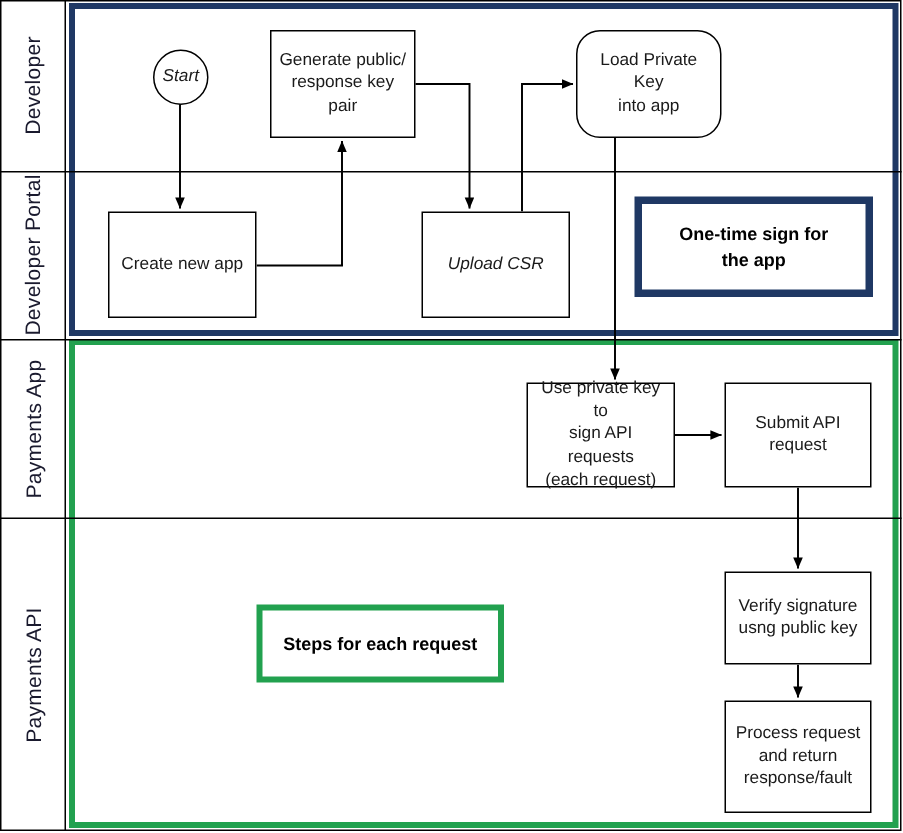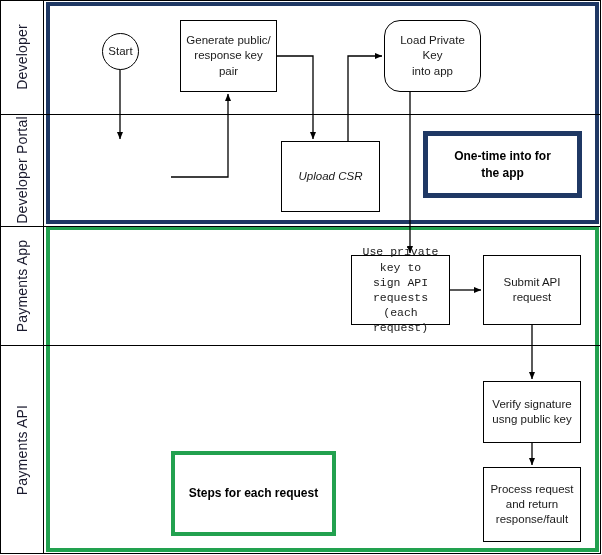--- a/index.html
+++ b/index.html
@@ -81,20 +81,21 @@
     text-align: center;
     color: #1a1a1a;
     font-size: 11.5px;
     line-height: 1.32;
     padding: 2px 4px;
     white-space: pre-line;
   }
   .node.terminator {
     border-radius: 50%;
     font-size: 11.5px;
+    font-style: italic;
   }
 
   
   .legend {
     position: absolute;
     box-sizing: border-box;
     background: #ffffff;
     display: flex;
     align-items: center;
     justify-content: center;
@@ -173,35 +174,36 @@
   </svg>
 
   <div class="node terminator" style="left:102px; top:33px; width:37px; height:37px;">Start</div>
 
   <div class="node" style="left:180px; top:20px; width:97px; height:72px;">Generate public/
 response key pair</div>
 
   <div class="node" style="left:384px; top:20px; width:97px; height:72px;border-radius:16px;">Load Private Key
 into app</div>
 
+  <div class="node" style="left:72px; top:141px; width:99px; height:71px;">Create new app</div>
 
   <div class="node" style="left:281px; top:141px; width:99px; height:71px;font-style:italic;">Upload CSR</div>
 
-  <div class="node" style="left:351px; top:255px; width:99px; height:70px;font-family:Liberation Mono, monospace;">Use private key to
+  <div class="node" style="left:351px; top:255px; width:99px; height:70px;">Use private key to
 sign API requests
 (each request)</div>
 
   <div class="node" style="left:483px; top:255px; width:98px; height:70px;">Submit API
 request</div>
 
   <div class="node" style="left:483px; top:467px; width:98px; height:75px;">Process request
 and return
 response/fault</div>
 
   <div class="node" style="left:483px; top:381px; width:98px; height:62px;">Verify signature
 usng public key</div>
 
-  <div class="legend legend-blue" style="left:423px; top:131px; width:159px; height:67px;">One-time into for
+  <div class="legend legend-blue" style="left:423px; top:131px; width:159px; height:67px;">One-time sign for
 the app</div>
 
-  <div class="legend legend-green" style="left:171px; top:403px; width:165px; height:85px;margin-top:48px;">Steps for each request</div>
+  <div class="legend legend-green" style="left:171px; top:403px; width:165px; height:52px;">Steps for each request</div>
 
 </div>
 
 </body></html>

